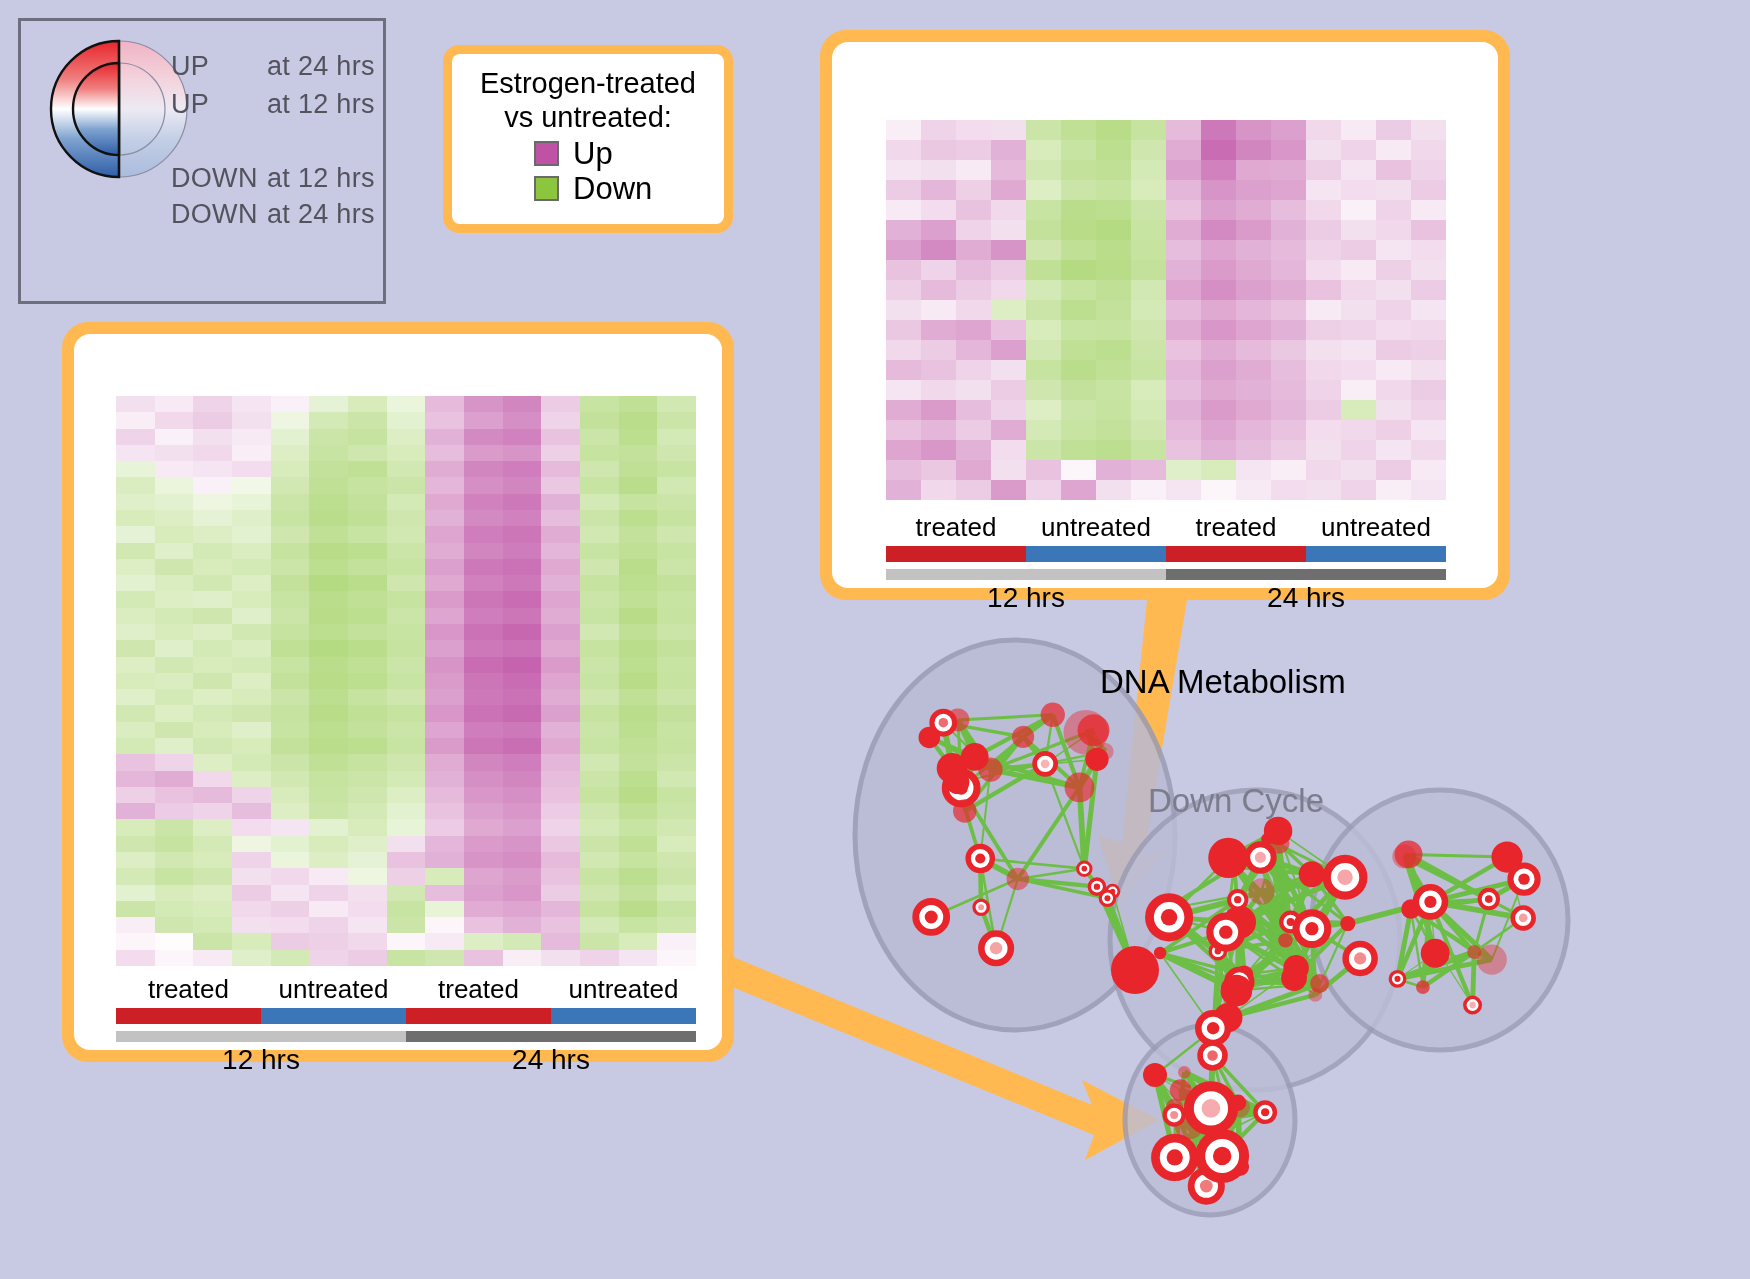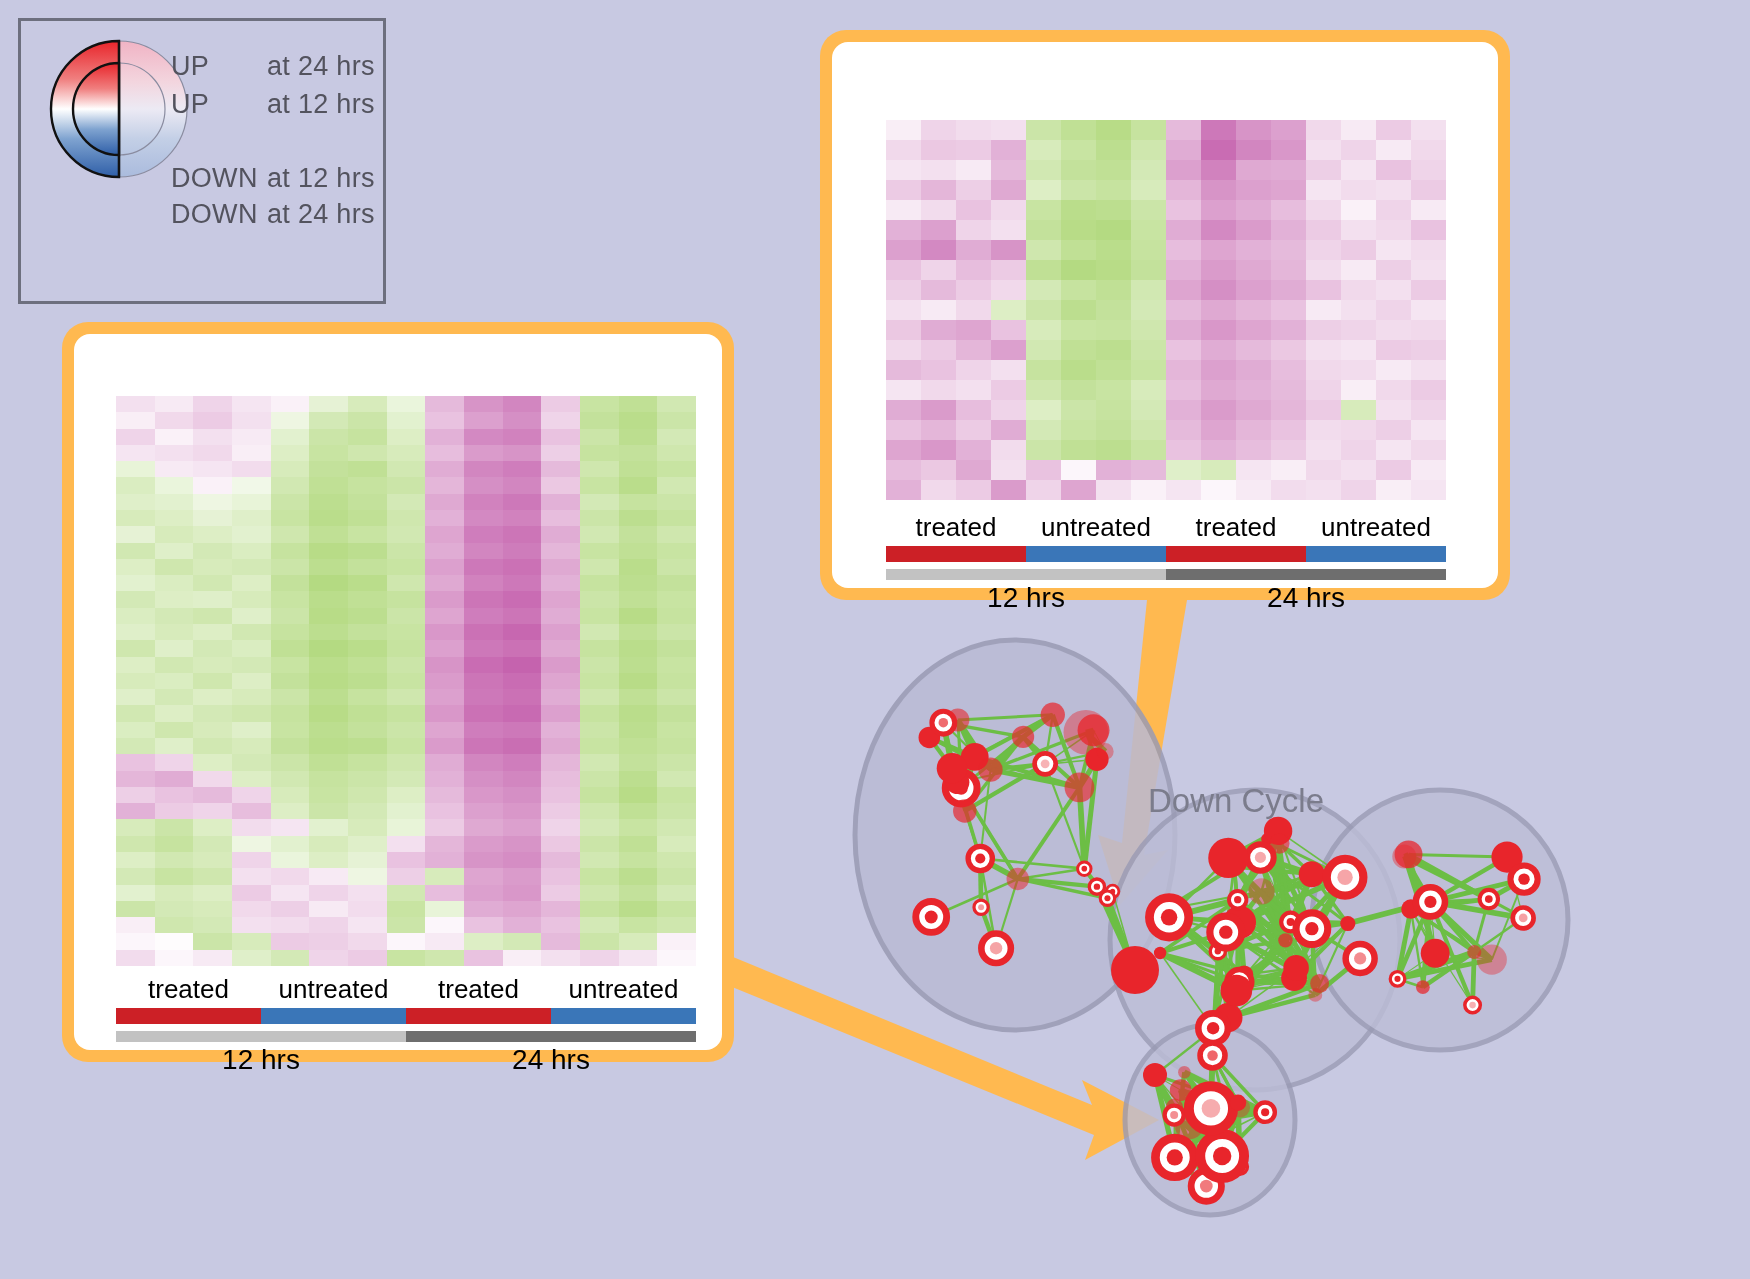--- a/index.html
+++ b/index.html
@@ -124,20 +124,36 @@
       <div class="key-row r4">
         <span class="key-dir">DOWN</span>
         <span class="key-time">at 24 hrs</span>
       </div>
     </div>
 
     <div id="key-foot">
     </div>
   </div>
 
+  <div id="legend-box">
+    <div id="legend-inner">
+      <div id="legend-title">
+        <div>Estrogen-treated</div>
+        <div>vs untreated:</div>
+      </div>
+      <div class="legend-item">
+        <span class="legend-swatch" id="sw-up" style="background: rgb(191, 82, 165);"></span>
+        <span class="legend-lbl">Up</span>
+      </div>
+      <div class="legend-item">
+        <span class="legend-swatch" id="sw-down" style="background: rgb(140, 198, 62);"></span>
+        <span class="legend-lbl">Down</span>
+      </div>
+    </div>
+  </div>
 
   <svg style="position:absolute;left:0;top:0;width:1750px;height:1279px;pointer-events:none">
     <polygon points="1147,600 1187,600 1144,855 1168,850 1120,905 1098,835 1122,843" fill="#ffb950"></polygon>
     <polygon points="716,950 1092,1105 1082,1080 1159,1120 1085,1160 1094,1135 710,978" fill="#ffb950"></polygon>
   </svg>
 
   <svg id="net" viewBox="0 0 950 659">
     <g>
       <ellipse cx="215" cy="215" rx="160" ry="195" fill="#b9bad4" stroke="#9a9bb4" stroke-width="5" opacity=".85"></ellipse>
       <ellipse cx="455" cy="320" rx="145" ry="150" fill="#bcbdd6" stroke="#9a9bb4" stroke-width="5" opacity=".8"></ellipse>
@@ -581,20 +597,21 @@
         <circle cx="374.1475484453723" cy="495.0757254296478" r="3.993774719924561" fill="rgba(232,37,43,0.51)"></circle>
         <circle cx="410.9361869728285" cy="488.40251729939934" r="22.121712930557187" fill="#ffffff" stroke="#e8252b" stroke-width="10.0"></circle>
         <circle cx="410.9361869728285" cy="488.40251729939934" r="9.291119430834017" fill="rgba(232,37,43,0.38)"></circle>
         <circle cx="380.67092816460143" cy="470.14547958578436" r="10.847390951983346" fill="rgba(232,37,43,0.69)"></circle>
         <circle cx="438.0373833936085" cy="482.7739178695044" r="8.206502259805102" fill="#e8252b"></circle>
         <circle cx="335" cy="350" r="24" fill="#e8252b"></circle>
         <circle cx="355" cy="455" r="12" fill="#e8252b"></circle>
       </g>
   </svg>
 
+  <div class="net-label" id="lbl-dna">DNA Metabolism</div>
   <div class="net-label" id="lbl-cc">Down Cycle</div>
 
   <div class="panel" id="rf-panel">
     <div class="panel-inner">
       <div class="heat" id="rf-heat" style="grid-template-columns: repeat(16, 1fr); grid-template-rows: repeat(19, 1fr);">
           <div style="background: rgb(249, 238, 246);"></div>
           <div style="background: rgb(239, 212, 233);"></div>
           <div style="background: rgb(242, 220, 237);"></div>
           <div style="background: rgb(243, 224, 239);"></div>
           <div style="background: rgb(203, 229, 168);"></div>

